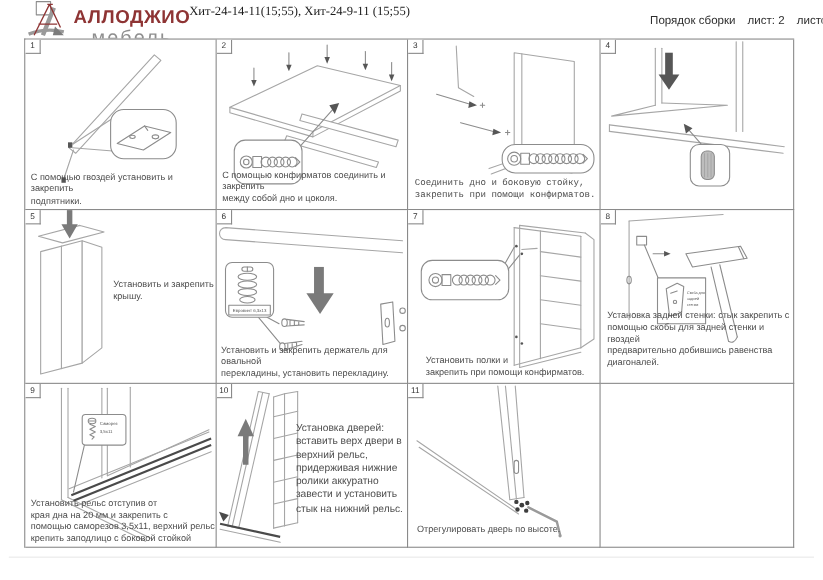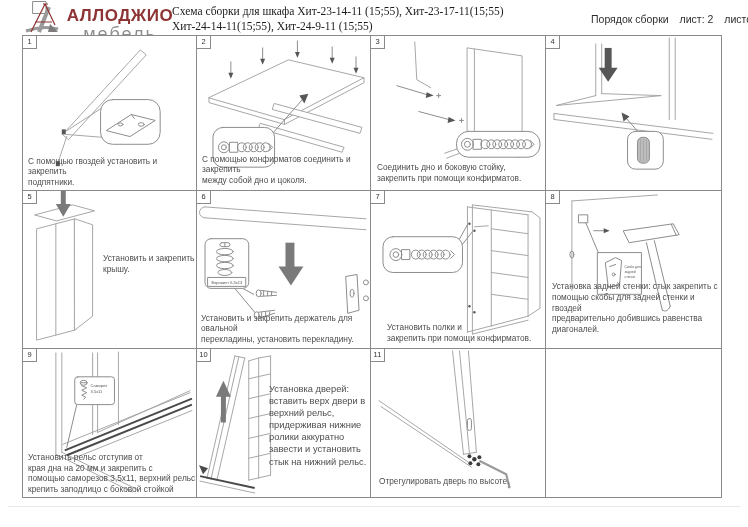--- a/index.html
+++ b/index.html
@@ -23,21 +23,21 @@
           border-top:1px solid #8a8a8a; border-left:1px solid #8a8a8a; background:#fff; }
   .panel { position:relative; border-right:1px solid #8a8a8a; border-bottom:1px solid #8a8a8a; overflow:hidden; }
   .num { position:absolute; top:0; left:0; width:13px; height:12px; background:#fff; z-index:3;
          border-right:1px solid #8a8a8a; border-bottom:1px solid #8a8a8a;
          font-size:7.5px; color:#333; text-align:center; line-height:12px; }
   .illus { position:absolute; inset:0; width:100%; height:100%; }
   .cap { position:absolute; font-size:8.3px; color:#4d4d4d; line-height:1.3;
          white-space:pre-line; z-index:2; }
   .cap.c1 { left:5px; bottom:2px; }
   .cap.c2 { left:5px; bottom:4px; }
-  .cap.c3 { left:6px; bottom:6px; }
+  .cap.c3 { left:6px; bottom:6px;font-family:Liberation Mono, monospace; }
   .cap.c4 { left:6px; bottom:5px; }
   .cap.c5 { left:80px; top:62px; width:92px; }
   .cap.c6 { left:4px; bottom:3px; }
   .cap.c7 { left:16px; bottom:4px; }
   .cap.c8 { left:6px; bottom:13px; }
   .cap.c9 { left:5px; bottom:2px; }
   .cap.c11 { left:8px; bottom:10px;text-align:right; }
   .p10-text { position:absolute; left:72px; top:22px; width:100px; font-size:9.3px;
               color:#4d4d4d; line-height:1.3; white-space:pre-line; z-index:2; }
 
@@ -62,21 +62,20 @@
     <path d="M2,30 Q18,24 34,28" stroke="#9a9a9a" stroke-width="3" fill="none"></path>
     <line x1="15" y1="31" x2="25" y2="6" stroke="#9a9a9a" stroke-width="4"></line>
     <polygon points="26,23 34,31 24,31" fill="#7c7c7c"></polygon>
     <path d="M7,31 L21,3 M21,3 L31,24 M11,21 L28,21 M19,3 L24,3" stroke="#8e3434" stroke-width="1.2" fill="none"></path>
   </svg>
   <div class="brand">
     <div class="brand-name">АЛЛОДЖИО</div>
     <div class="brand-sub">мебель</div>
   </div>
   <div class="title">
-    <div>Схема сборки для шкафа Хит-23-14-11 (15;55), Хит-23-17-11(15;55)</div>
     <div>Хит-24-14-11(15;55), Хит-24-9-11 (15;55)</div>
   </div>
   <div class="order">
     <span>Порядок сборки</span>
     <span>лист: 2</span>
     <span>листов: 2</span>
   </div>
 
   <div class="grid">
 

